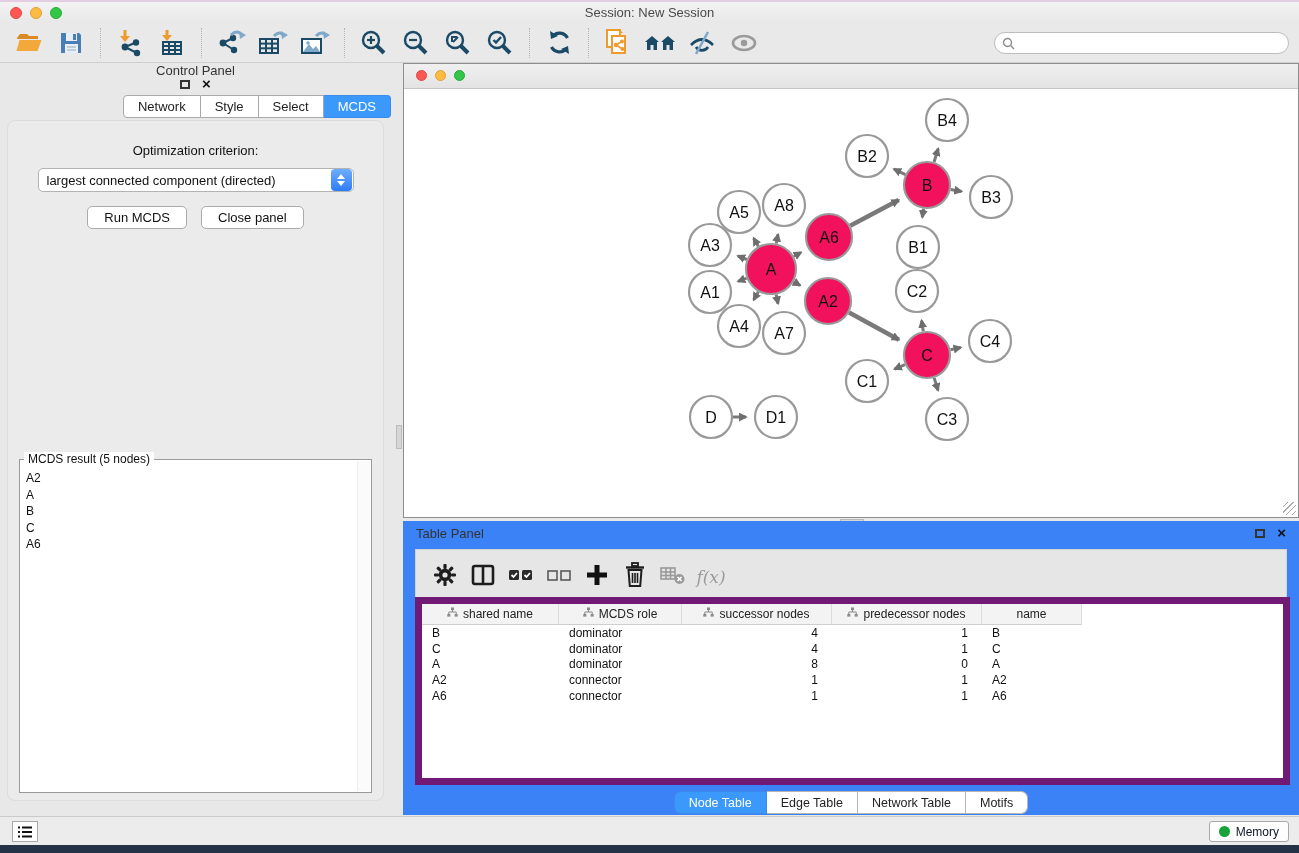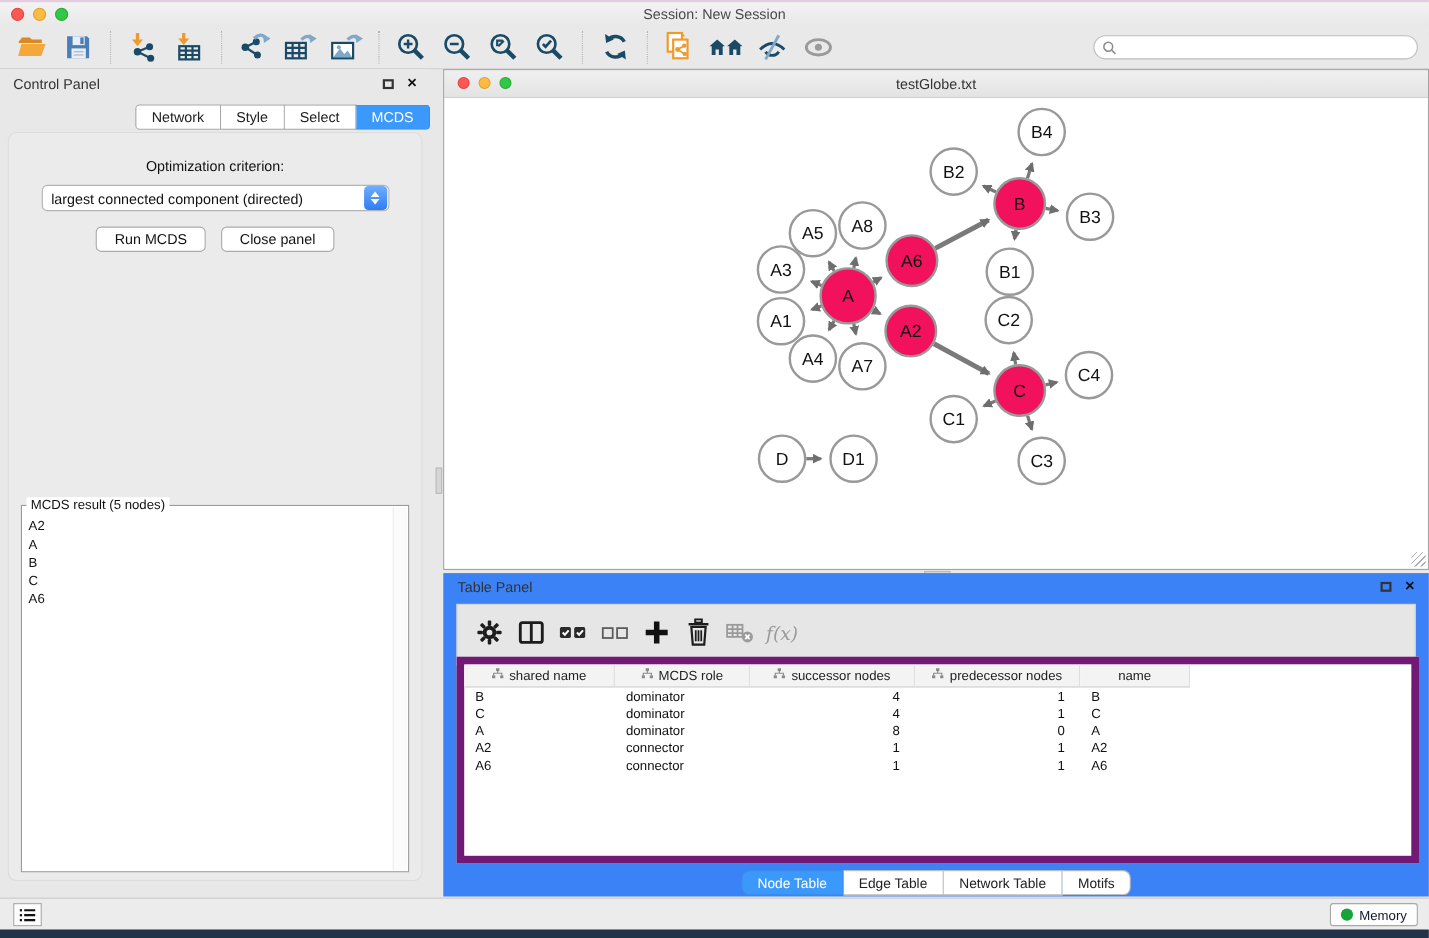--- a/index.html
+++ b/index.html
@@ -25,21 +25,21 @@
     border-right:1px dotted #b5b5b5; }
   .tb-group:last-of-type { border-right:none; }
   .tb-btn { width:42px; height:32px; display:flex; align-items:center; justify-content:center; }
   .tb-btn svg { display:block; }
   .searchbox { position:absolute; right:10px; top:9px; width:295px; height:22px;
     background:#fff; border:1px solid #bdbdbd; border-radius:11px; display:flex; align-items:center; padding-left:7px; }
   .searchbox input { border:none; outline:none; flex:1; font-size:12px; background:transparent; padding-left:5px; font-family:inherit; }
 
   
   .control-panel { position:absolute; left:0; top:63px; width:391px; height:752px; background:#e8e8e8; }
-  .panel-header { height:26px; display:flex; align-items:center; padding:0 12px; }
+  .panel-header { height:26px; display:flex; align-items:center; padding:0 12px;flex-direction:column; }
   .panel-header .ph-title { font-size:13px; color:#333; flex:1; }
   .ph-icons { display:flex; align-items:center; gap:12px; }
   .icon-float { width:10px; height:9px; border:2px solid #333; }
   .icon-close { font-size:15px; font-weight:bold; color:#111; line-height:10px; }
   .cp-tabs { display:flex; justify-content:flex-end; margin-top:6px; }
   .cp-tab { font-size:13px; padding:3px 14px; background:#fff; border:1px solid #a9a9a9; border-left:none; color:#222; }
   .cp-tab:first-child { border-left:1px solid #a9a9a9; border-radius:4px 0 0 4px; }
   .cp-tab:last-child { border-radius:0 4px 4px 0; }
   .cp-tab.active { background:#3b99fc; border-color:#3b8aec; color:#fff; }
   .cp-body { position:absolute; left:7px; right:7px; top:57px; bottom:14px;
@@ -374,21 +374,20 @@
   </div>
 </div>
 
 <div class="net-window">
   <div class="net-titlebar">
     <div class="lights">
       <div class="light red"></div>
       <div class="light yellow"></div>
       <div class="light green"></div>
     </div>
-    <div class="net-title">testGlobe.txt</div>
   </div>
   <div class="net-canvas">
     <svg id="graph-svg" width="894" height="428" viewBox="0 0 894 428">
         <defs>
           <marker id="arr" viewBox="0 0 10 10" refX="8" refY="5" markerWidth="9" markerHeight="9" orient="auto-start-reverse" markerUnits="userSpaceOnUse">
             <path d="M0 0L10 5L0 10z" fill="#6e6e6e"></path>
           </marker>
         </defs>
         <line x1="354.2720963256014" y1="157.3284215799775" x2="349.68604270122916" y2="149.15951356156444" stroke="#7a7a7a" stroke-width="3" marker-end="url(#arr)"></line>
         <line x1="372.1755580315427" y1="154.52032969086662" x2="374.02820227129683" y2="145.39961958746161" stroke="#7a7a7a" stroke-width="3" marker-end="url(#arr)"></line>

